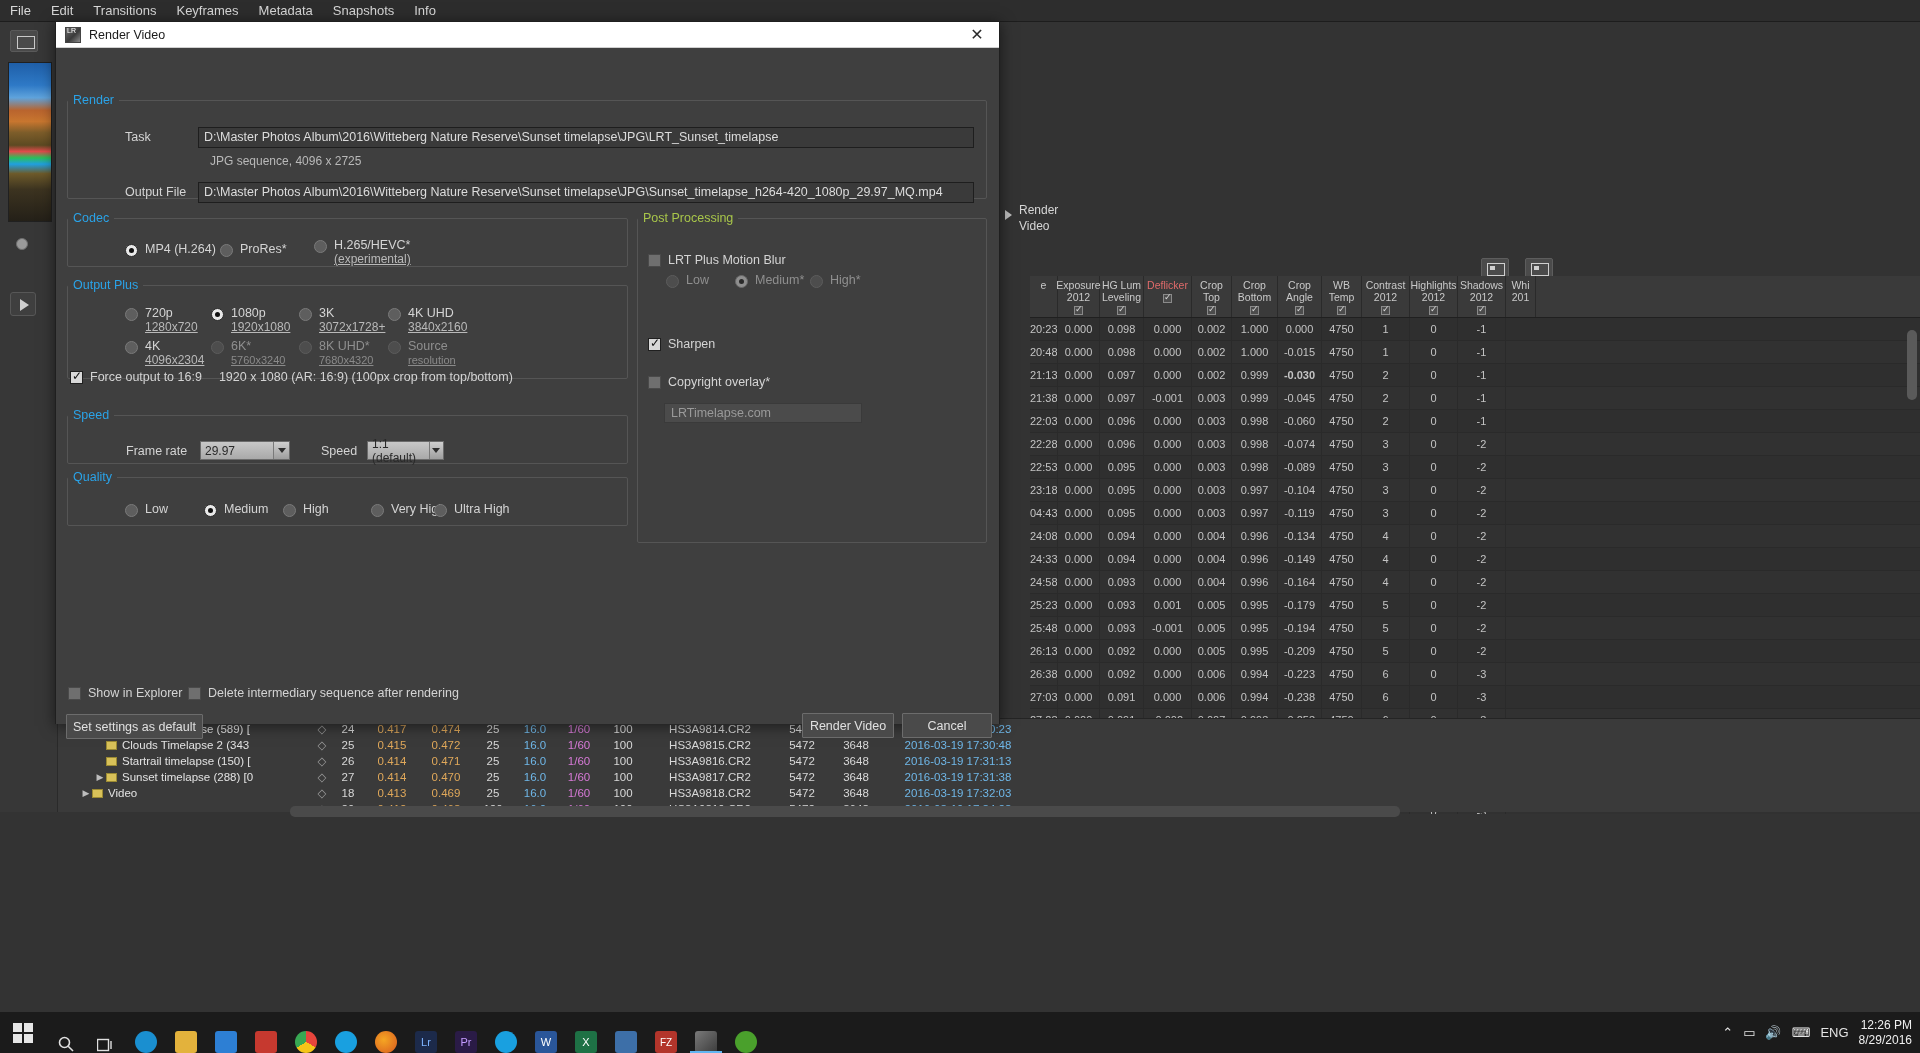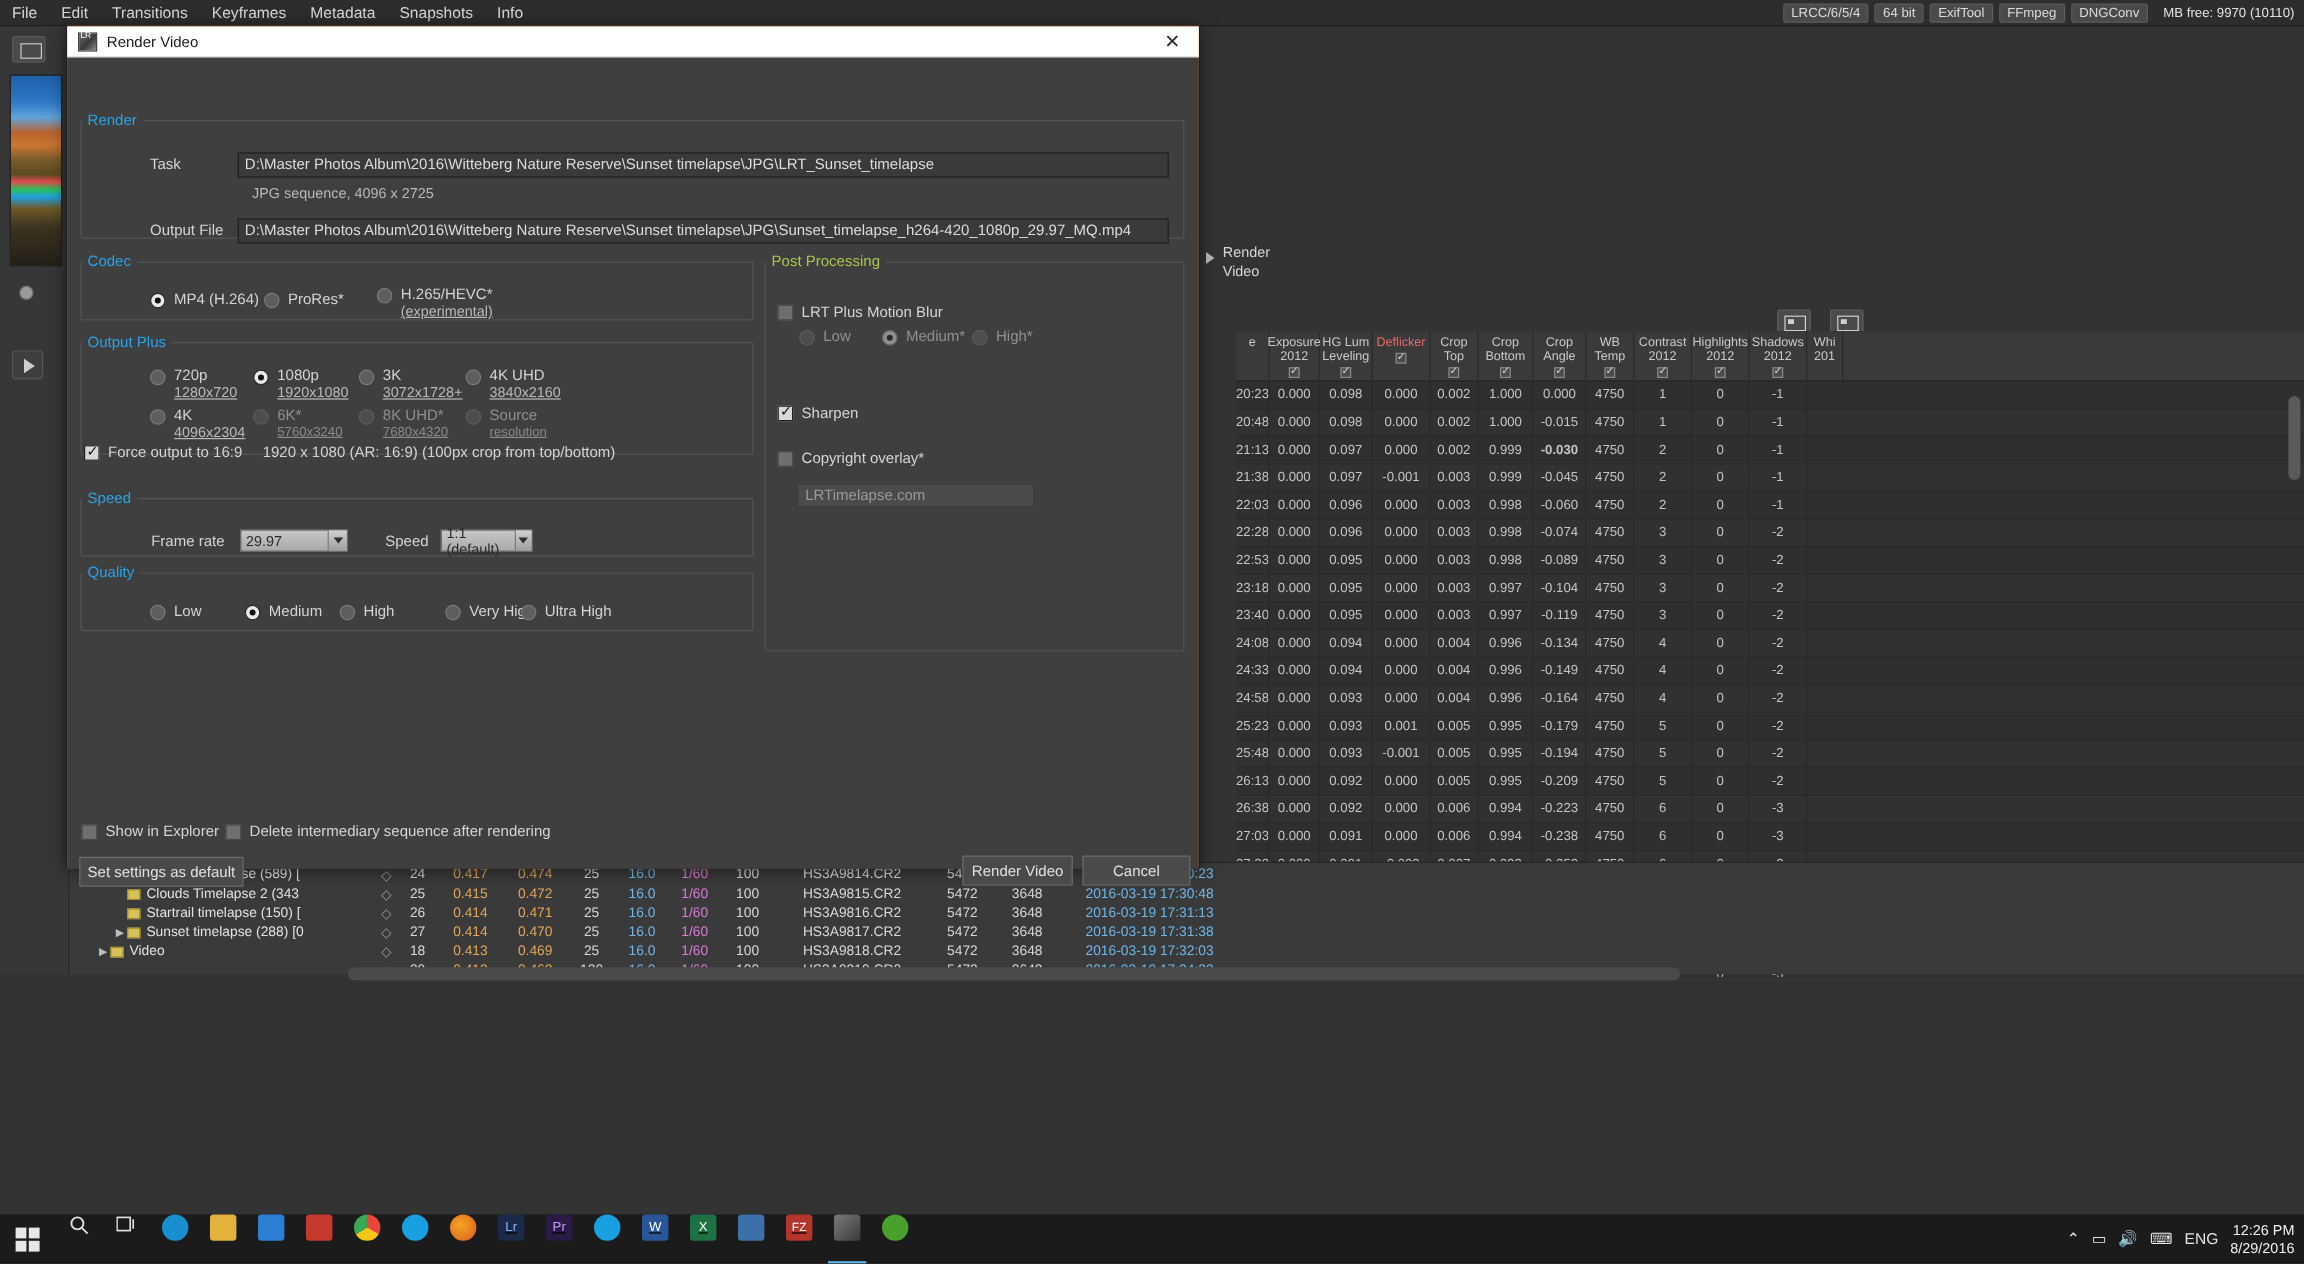--- a/index.html
+++ b/index.html
@@ -92,21 +92,21 @@
   .fl-cell { display: inline-block; text-align: center; }
 
   .scroll-h { position: absolute; left: 290px; top: 806px; width: 1110px; height: 11px; background: #4a4a4a; border-radius: 5px; }
   .scroll-v { position: absolute; right: 3px; top: 330px; width: 10px; height: 70px; background: #5a5a5a; border-radius: 5px; }
 
   
   .taskbar { position: absolute; left: 0; bottom: 0; width: 1920px; height: 41px; background: #1b1b1b; display: flex; align-items: center; }
   .tb-start { width: 46px; height: 41px; display: flex; align-items: center; justify-content: center; }
   .tb-start .w { display: grid; grid-template-columns: 9px 9px; grid-template-rows: 9px 9px; gap: 2px; }
   .tb-start .w i { background: #e6e6e6; display: block; }
-  .tb-item { width: 40px; height: 41px; display: flex; align-items: flex-start; justify-content: center; position: relative; text-decoration: underline; }
+  .tb-item { width: 40px; height: 41px; display: flex; align-items: flex-end; justify-content: center; position: relative; }
   .tb-icon { width: 22px; height: 22px; border-radius: 3px; }
   .tb-active:after { content:""; position:absolute; bottom:0; left:4px; right:4px; height:2px; background:#62b6f2; }
   .tb-right { margin-left: auto; display: flex; align-items: center; height: 41px; padding-right: 8px; gap: 10px; }
   .tb-right .gl { color: #e4e4e4; font-size: 13px; }
   .tb-clock { color: #f0f0f0; font-size: 12px; line-height: 15px; text-align: right; }
 
   
   .dialog {
     position: absolute; left: 55px; top: 21px; width: 945px; height: 703px;
     background: #f97316; border: 1px solid #1f1f1f;
@@ -209,28 +209,20 @@
   <div class="app-bg">
 
     <div class="menubar">
       <span class="mi">File</span>
       <span class="mi">Edit</span>
       <span class="mi">Transitions</span>
       <span class="mi">Keyframes</span>
       <span class="mi">Metadata</span>
       <span class="mi">Snapshots</span>
       <span class="mi">Info</span>
-      <div class="menubar-right">
-        <span class="chip">LRCC/6/5/4</span>
-        <span class="chip">64 bit</span>
-        <span class="chip">ExifTool</span>
-        <span class="chip">FFmpeg</span>
-        <span class="chip">DNGConv</span>
-        <span class="freechip">MB free: 9970 (10110)</span>
-      </div>
     </div>
 
     <div class="left-strip">
       <div class="tool-btn"></div>
       <div class="preview-thumb"></div>
       <div class="slider-row">
         <div class="slider-knob"></div>
       </div>
       <div class="play-btn"></div>
     </div>
@@ -418,21 +410,21 @@
             <div class="td" style="width: 40px;">0.003</div>
             <div class="td" style="width: 46px;">0.997</div>
             <div class="td" style="width: 44px;">-0.104</div>
             <div class="td" style="width: 40px;">4750</div>
             <div class="td" style="width: 48px;">3</div>
             <div class="td" style="width: 48px;">0</div>
             <div class="td" style="width: 48px;">-2</div>
             <div class="td" style="width: 30px;"></div>
           </div>
           <div class="dt-row">
-            <div class="td" style="width: 28px;">23:40</div>
+            <div class="td" style="width: 28px;">04:43</div>
             <div class="td" style="width: 42px;">0.000</div>
             <div class="td" style="width: 44px;">0.095</div>
             <div class="td" style="width: 48px;">0.000</div>
             <div class="td" style="width: 40px;">0.003</div>
             <div class="td" style="width: 46px;">0.997</div>
             <div class="td" style="width: 44px;">-0.119</div>
             <div class="td" style="width: 40px;">4750</div>
             <div class="td" style="width: 48px;">3</div>
             <div class="td" style="width: 48px;">0</div>
             <div class="td" style="width: 48px;">-2</div>

